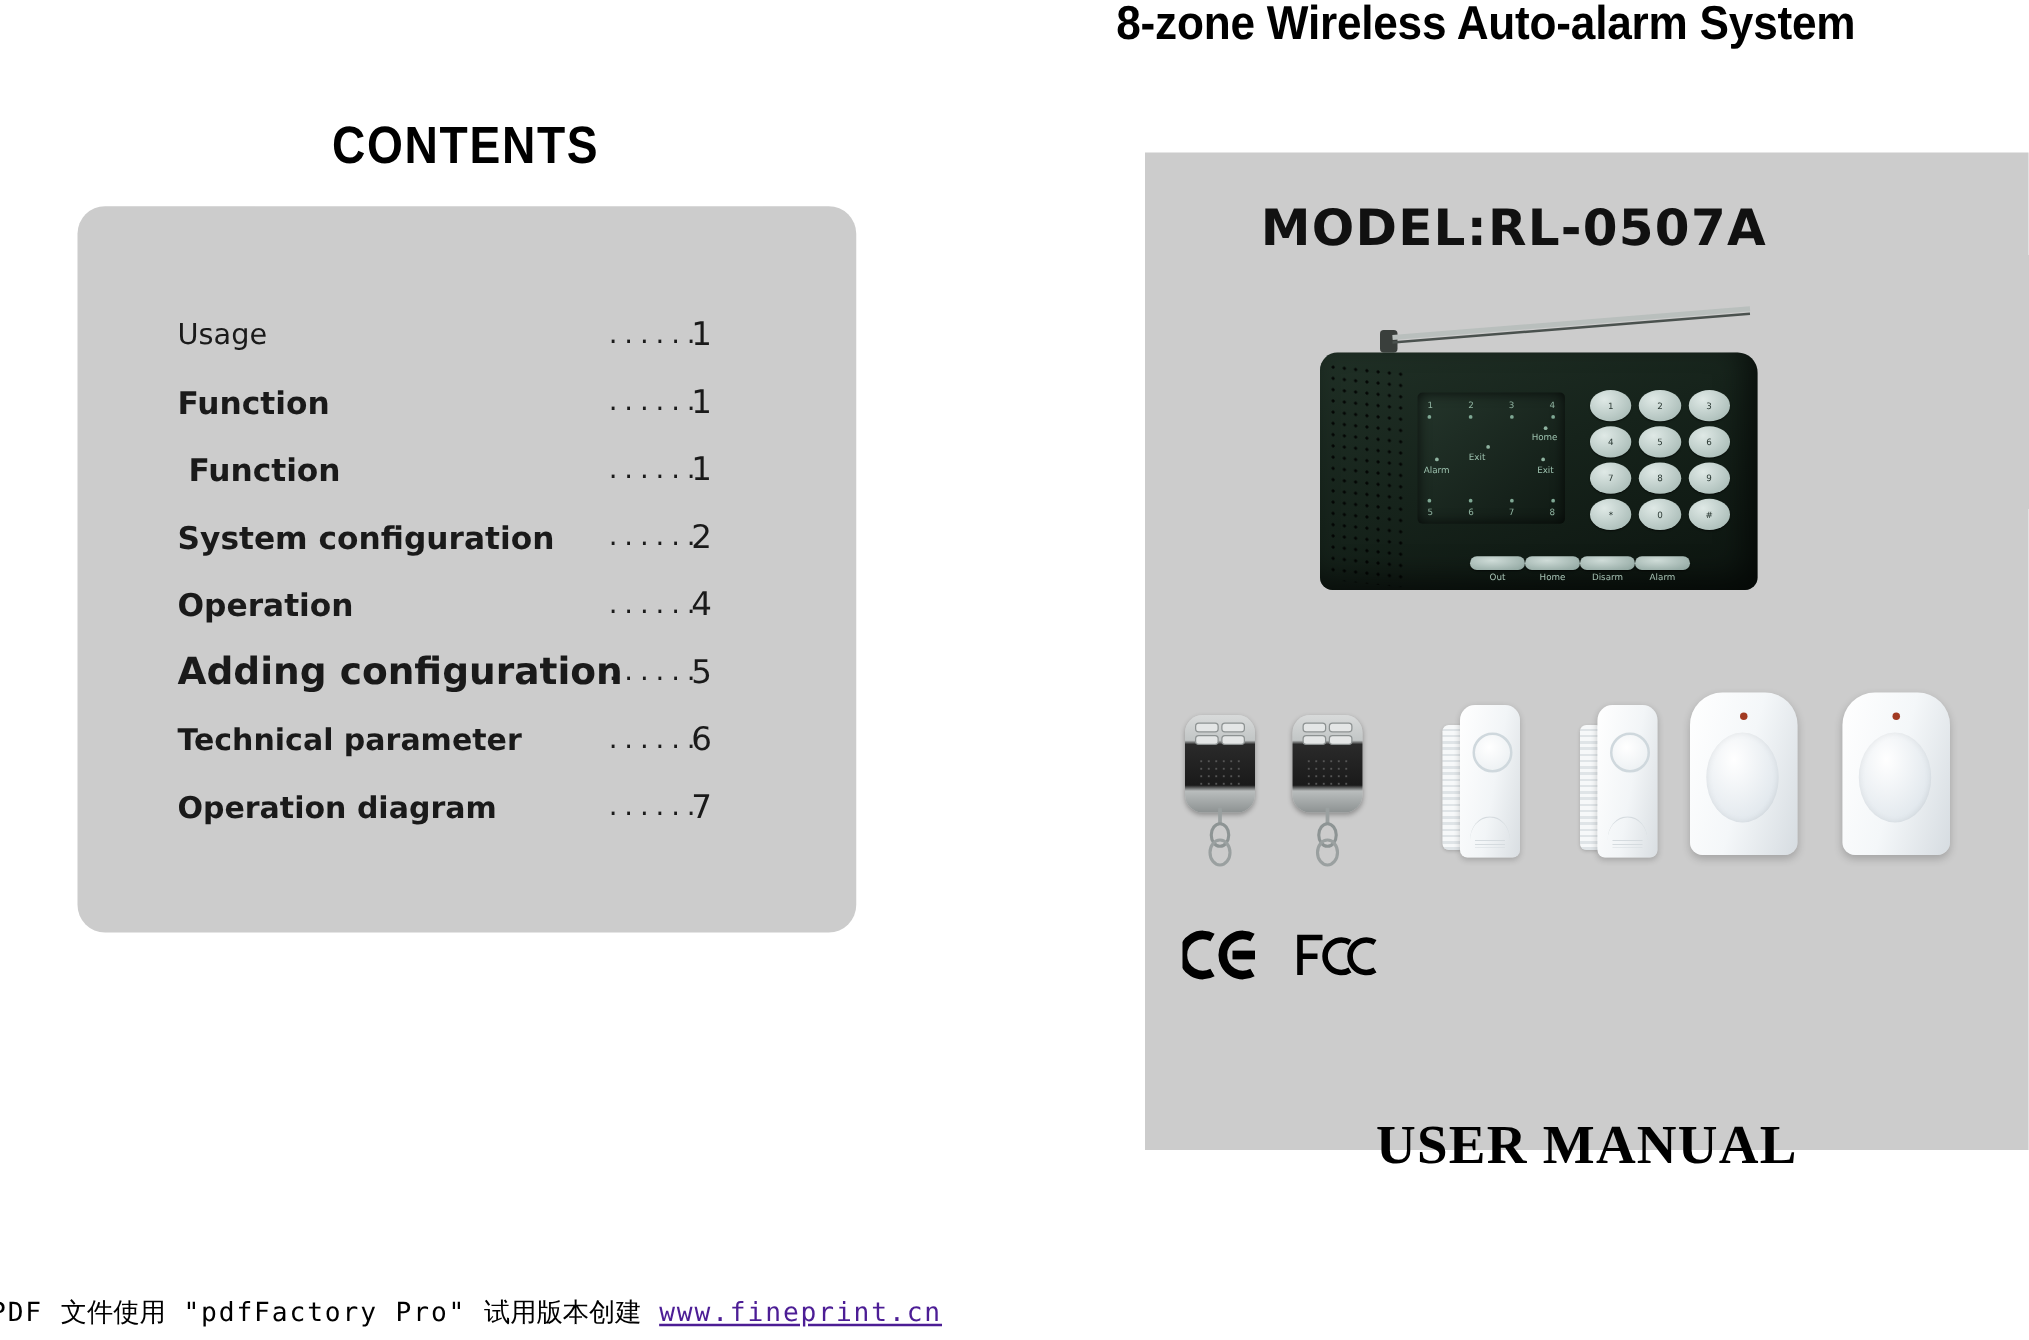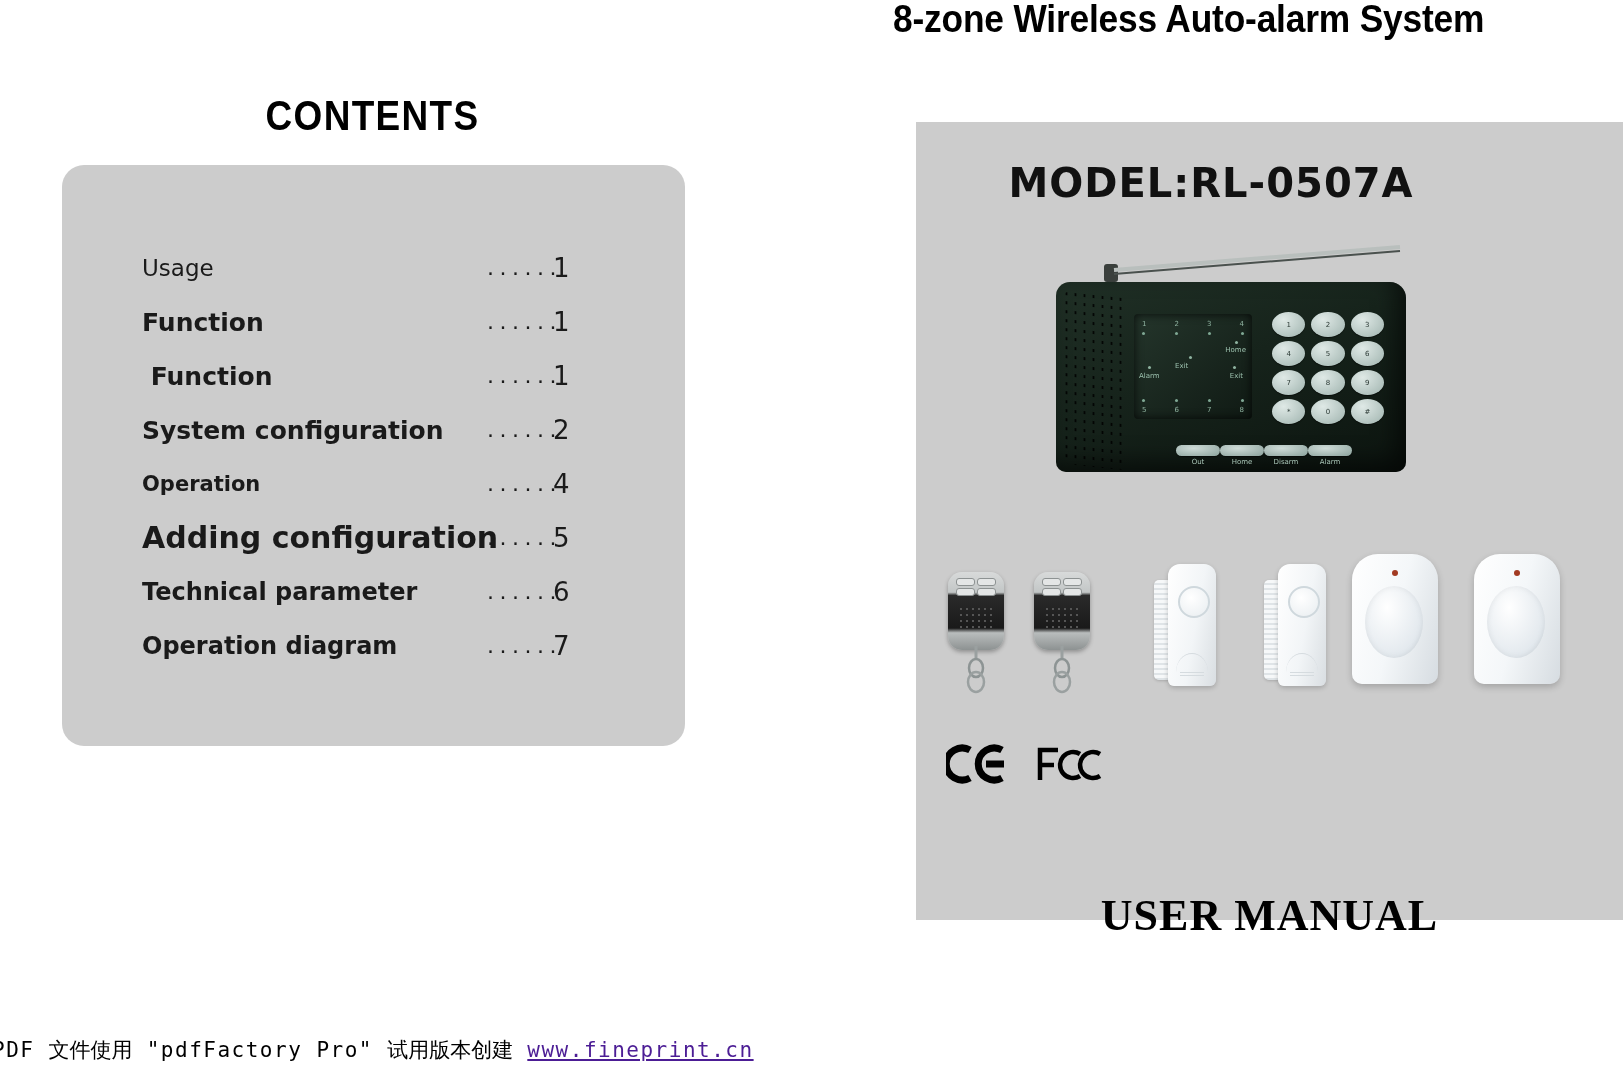--- a/index.html
+++ b/index.html
@@ -75,21 +75,21 @@
     font-family: "DejaVu Sans", sans-serif;
     font-size: 26px;
     color: #1a1a1a;
     line-height: 1;
   }
   
   .r0 .toc-label { font-size: 23px; font-weight: normal; }
   .r1 .toc-label { font-size: 25px; }
   .r2 .toc-label { font-size: 25px; }
   .r3 .toc-label { font-size: 25px; }
-  .r4 .toc-label { font-size: 21px; }
+  .r4 .toc-label { font-size: 25px; }
   .r5 .toc-label { font-size: 30px; }
   .r6 .toc-label { font-size: 24px; }
   .r7 .toc-label { font-size: 24px; }
 
   
   #product-title {
     position: absolute;
     left: 880px;
     top: 0px;
     width: 760px;

